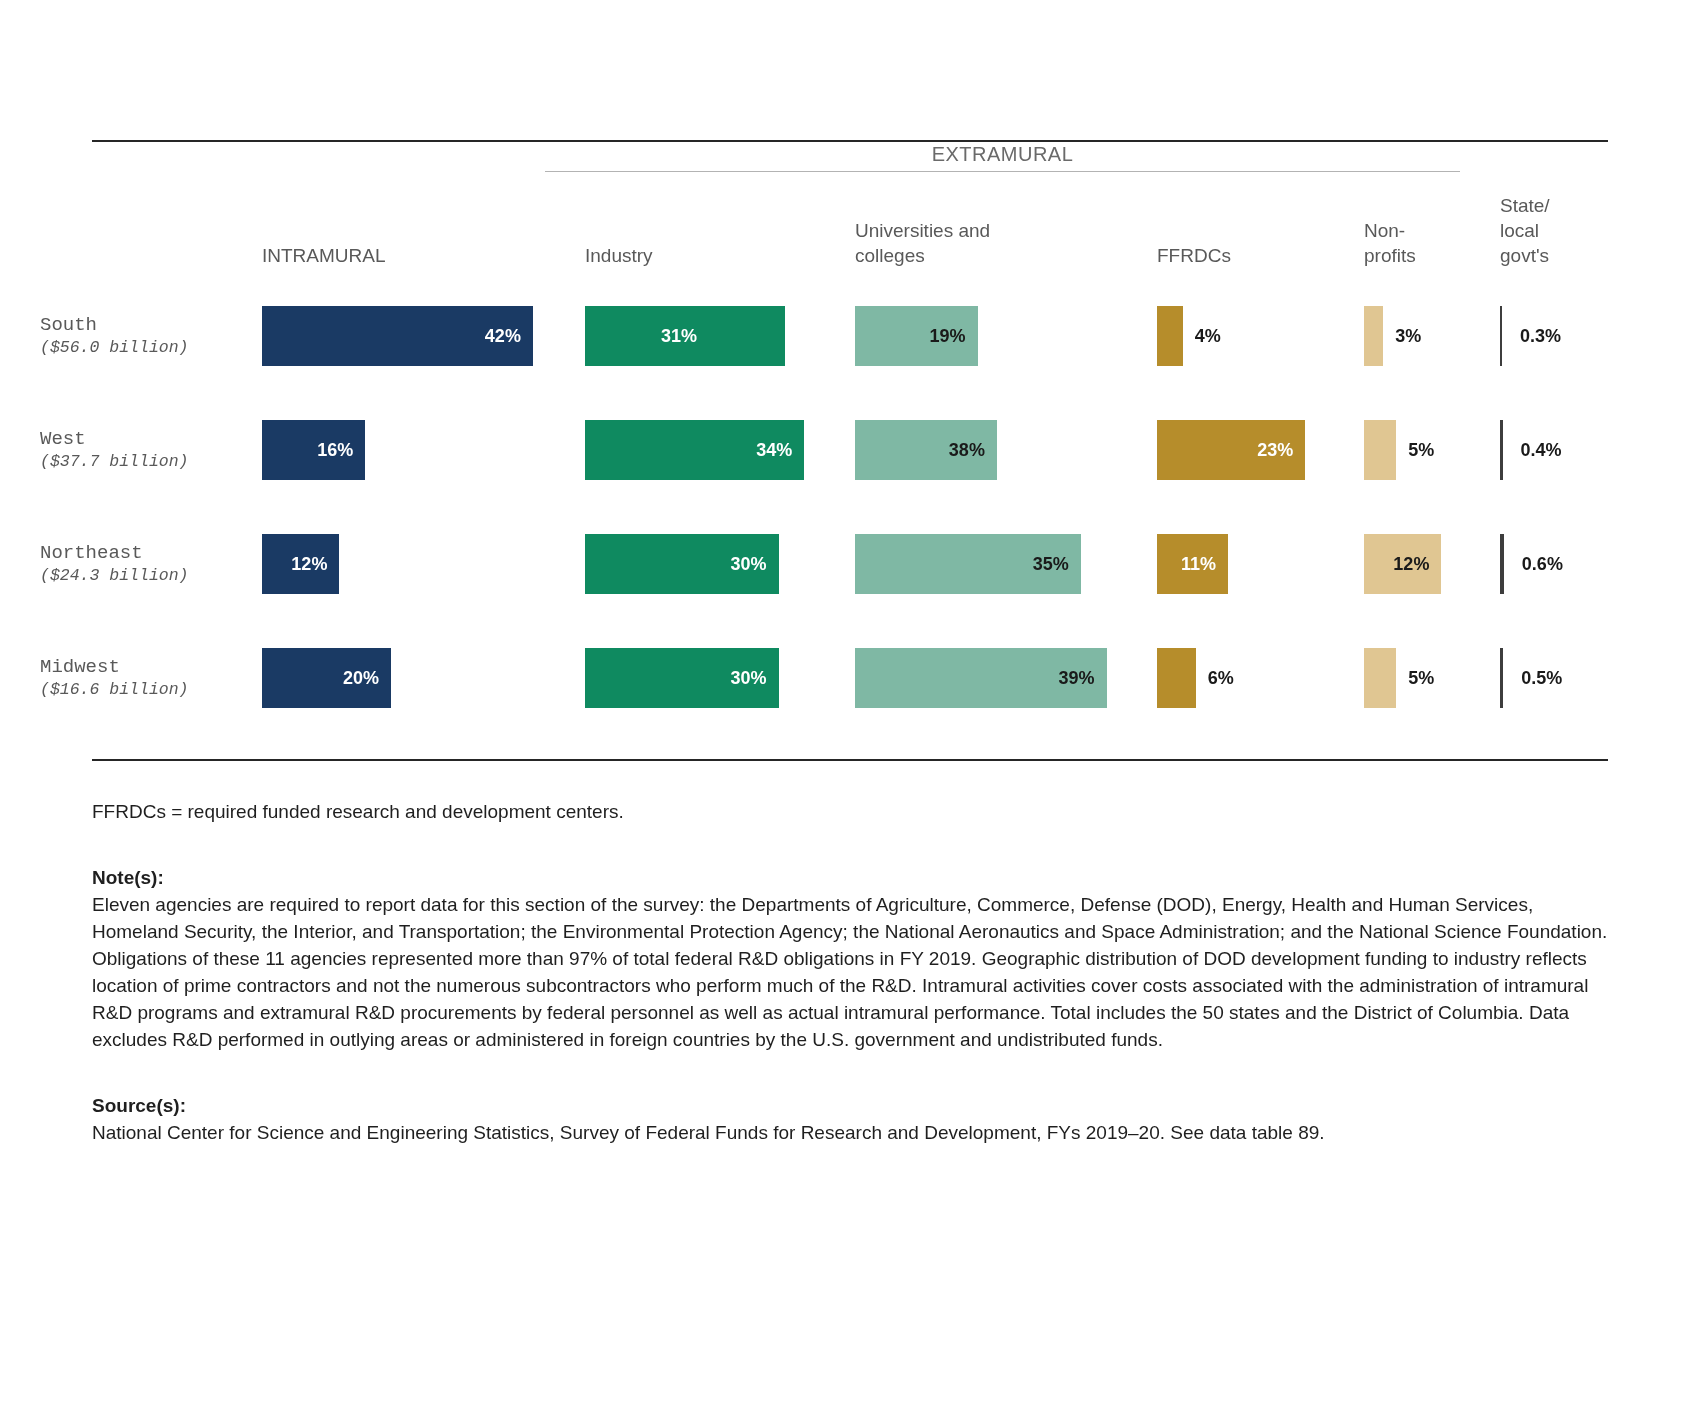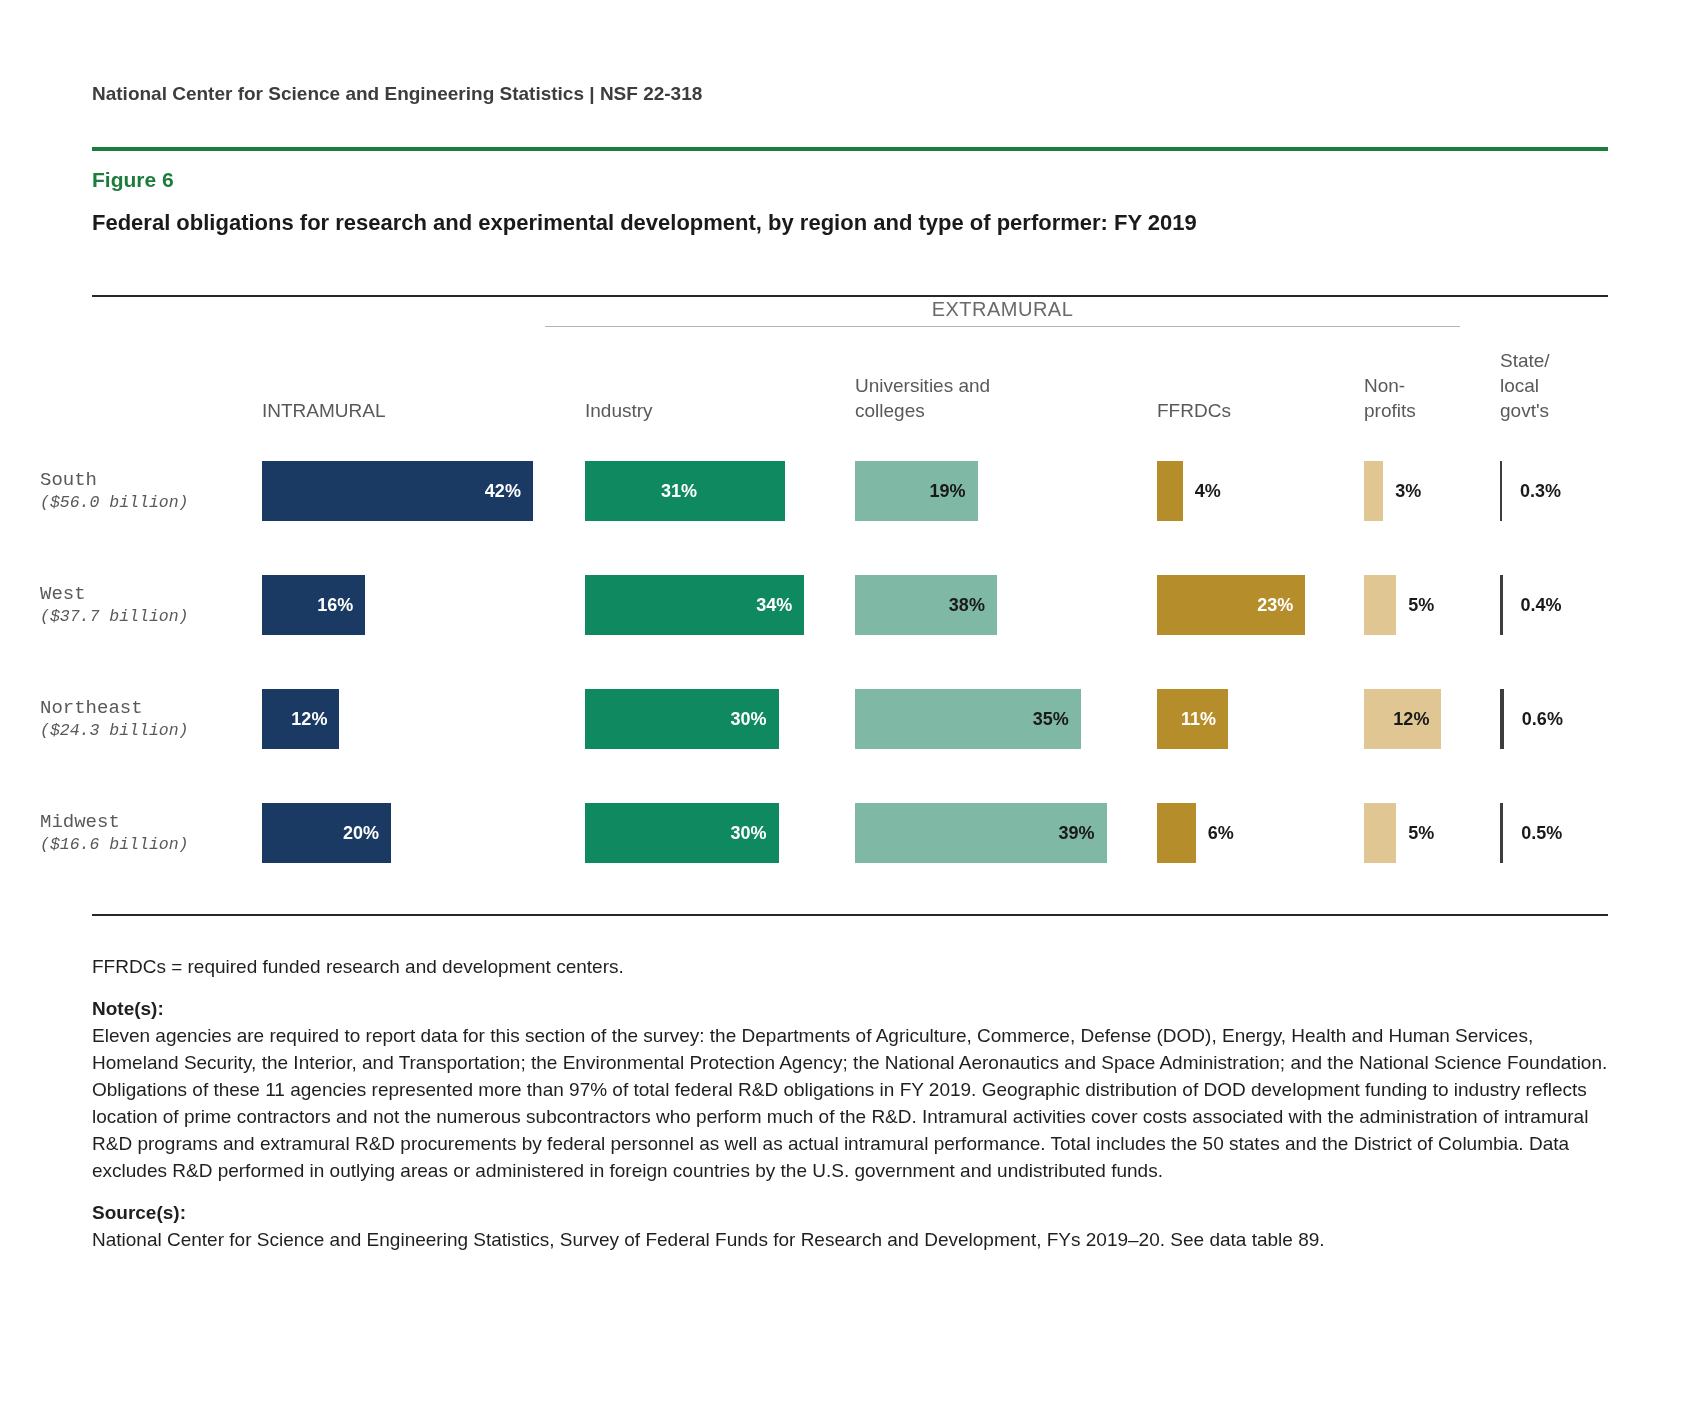--- a/index.html
+++ b/index.html
@@ -95,34 +95,28 @@
   .row-amount { display: block; font-size: 16.5px; font-style: italic; line-height: 22px; }
   .bar { position: absolute; }
   .bar-value {
     position: absolute;
     font-size: 18px;
     font-weight: bold;
     white-space: nowrap;
   }
   .footnotes { margin: 0 92px; }
   .ffrdc-note { margin-top: 34px; font-size: 19px; line-height: 26px; color: #1f1f1f; }
-  .fn-block { margin-top: 15px; }
+  .fn-block { margin-top: 39px; }
   .fn-head { font-size: 19px; font-weight: bold; line-height: 27px; color: #1f1f1f; }
   .fn-body { font-size: 19px; line-height: 27px; color: #1f1f1f; max-width: 1516px; }
 </style>
 </head>
 <body>
 
 <div class="page">
-  <div class="content">
-    <div class="doc-header">National Center for Science and Engineering Statistics | NSF 22-318</div>
-    <div class="green-rule"></div>
-    <div class="figure-label">Figure 6</div>
-    <h1 class="figure-title">Federal obligations for research and experimental development, by region and type of performer: FY 2019</h1>
-  </div>
 
   <div class="chart" id="chart">
     <div class="rule-dark chart-top-rule"></div>
     <div class="extramural-label">EXTRAMURAL</div>
     <div class="extramural-underline"></div>
 
     <div class="rule-dark chart-bottom-rule"></div>
   <div class="col-header" style="left: 262px; width: 200px;">
         <span>INTRAMURAL</span>
       </div>

